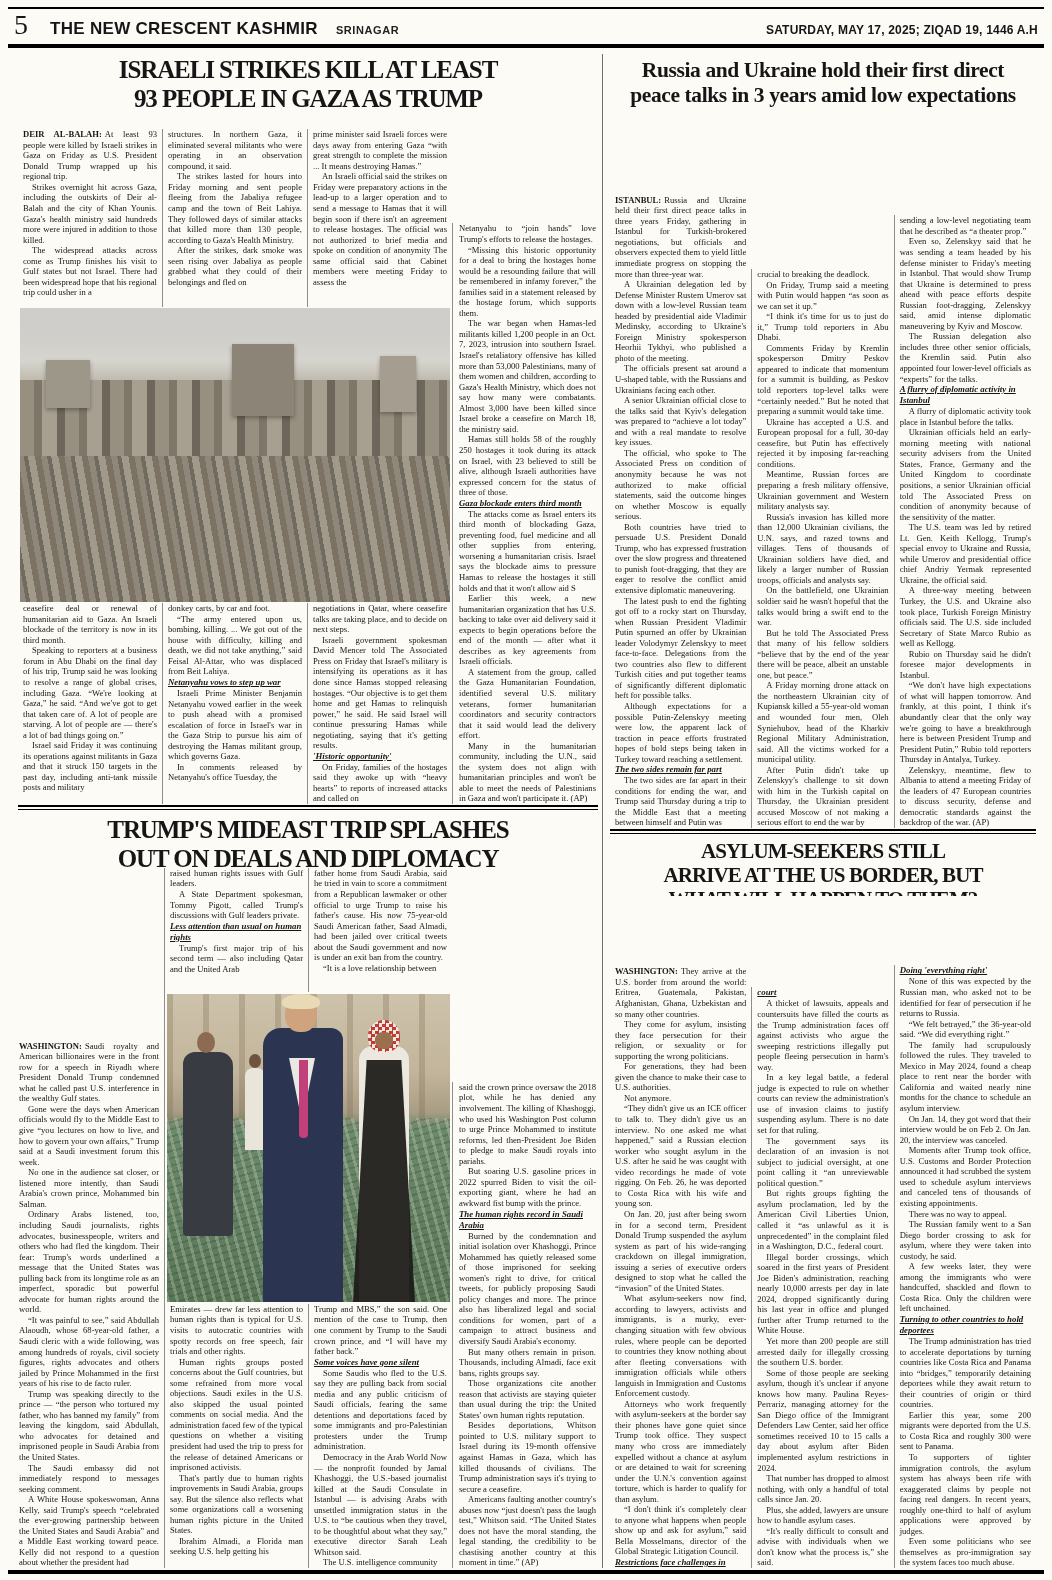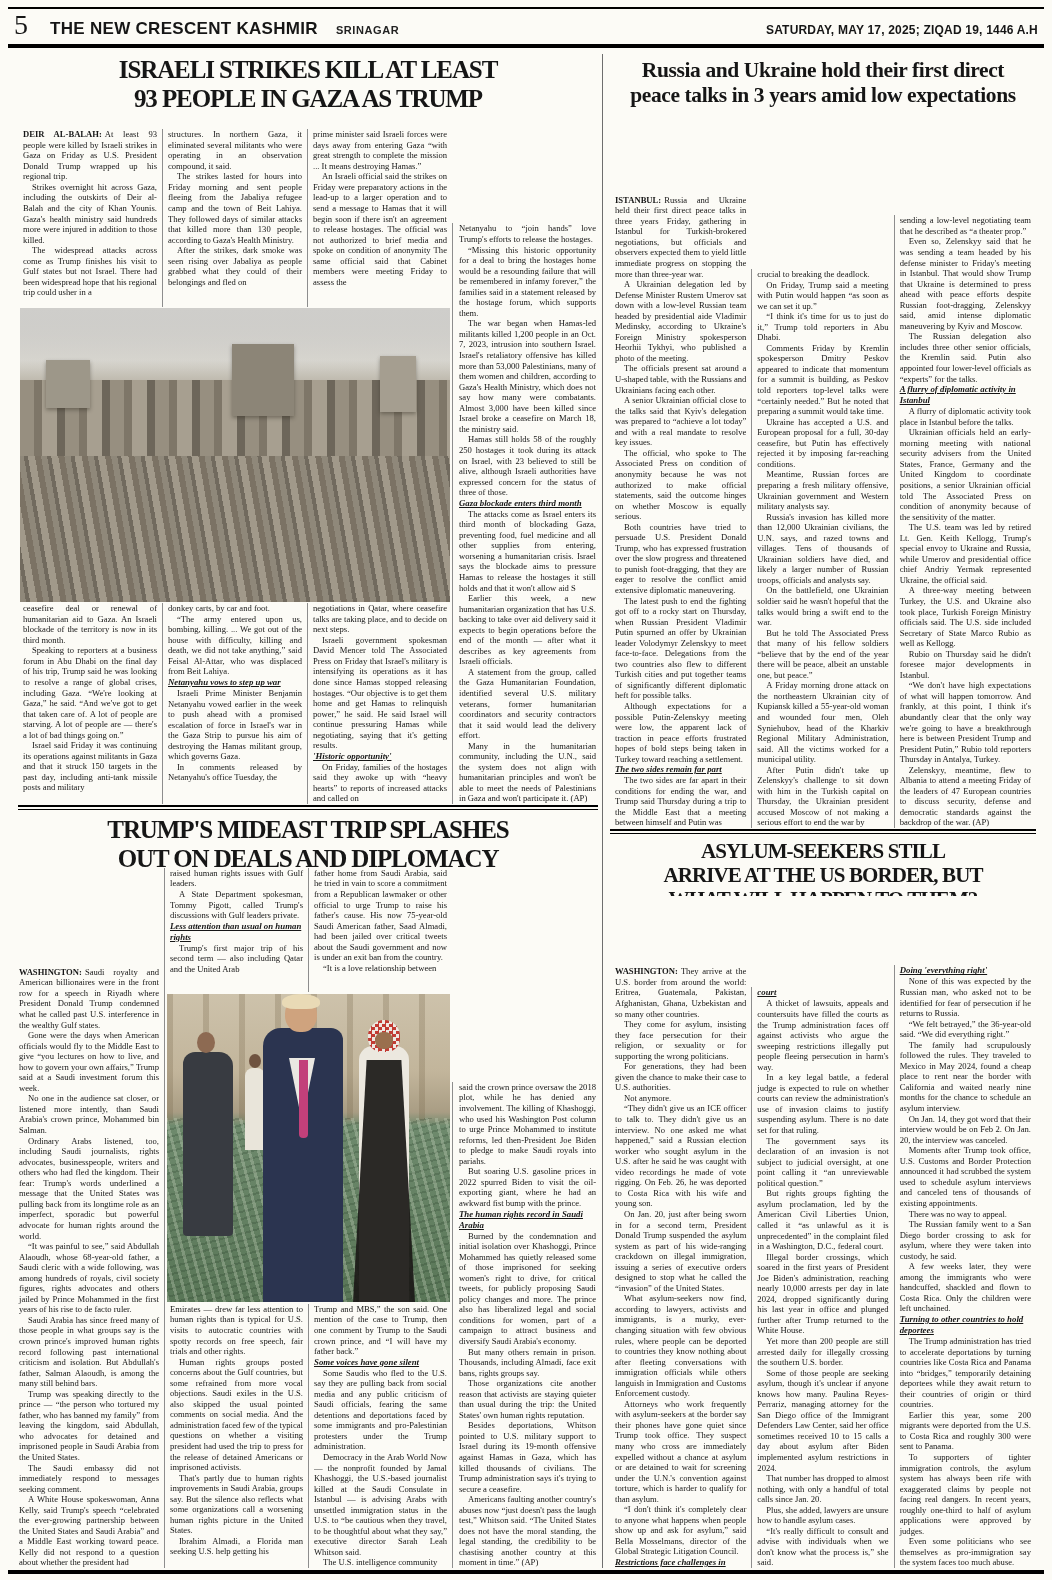--- a/index.html
+++ b/index.html
@@ -225,21 +225,20 @@
 
   <section class="article trump">
     <h1 class="headline">TRUMP'S MIDEAST TRIP SPLASHES OUT ON DEALS AND DIPLOMACY BUT IS QUIET ON HUMAN RIGHTS</h1>
     <div class="bodywrap">
       <div class="colFirst">
           <p class="para lead"><span class="dateline">WASHINGTON:</span><span>Saudi royalty and American billionaires were in the front row for a speech in Riyadh where President Donald Trump condemned what he called past U.S. interference in the wealthy Gulf states.</span></p>
           <p class="para">Gone were the days when American officials would fly to the Middle East to give “you lectures on how to live, and how to govern your own affairs,” Trump said at a Saudi investment forum this week.</p>
           <p class="para">No one in the audience sat closer, or listened more intently, than Saudi Arabia's crown prince, Mohammed bin Salman.</p>
           <p class="para">Ordinary Arabs listened, too, including Saudi journalists, rights advocates, businesspeople, writers and others who had fled the kingdom. Their fear: Trump's words underlined a message that the United States was pulling back from its longtime role as an imperfect, sporadic but powerful advocate for human rights around the world.</p>
           <p class="para">“It was painful to see,” said Abdullah Alaoudh, whose 68-year-old father, a Saudi cleric with a wide following, was among hundreds of royals, civil society figures, rights advocates and others jailed by Prince Mohammed in the first years of his rise to de facto ruler.</p>
-          <p class="para">Saudi Arabia has since freed many of those people in what groups say is the crown prince's improved human rights record following past international criticism and isolation. But Abdullah's father, Salman Alaoudh, is among the many still behind bars.</p>
           <p class="para">Trump was speaking directly to the prince — “the person who tortured my father, who has banned my family” from leaving the kingdom, said Abdullah, who advocates for detained and imprisoned people in Saudi Arabia from the United States.</p>
           <p class="para">The Saudi embassy did not immediately respond to messages seeking comment.</p>
           <p class="para">A White House spokeswoman, Anna Kelly, said Trump's speech “celebrated the ever-growing partnership between the United States and Saudi Arabia” and a Middle East working toward peace. Kelly did not respond to a question about whether the president had</p>
         </div>
       <div class="mid2">
         <div class="row rtop">
           <div class="col">
               <p class="para cont">raised human rights issues with Gulf leaders.</p>
               <p class="para">A State Department spokesman, Tommy Pigott, called Trump's discussions with Gulf leaders private.</p>
               <p class="subhead">Less attention than usual on human rights</p>

